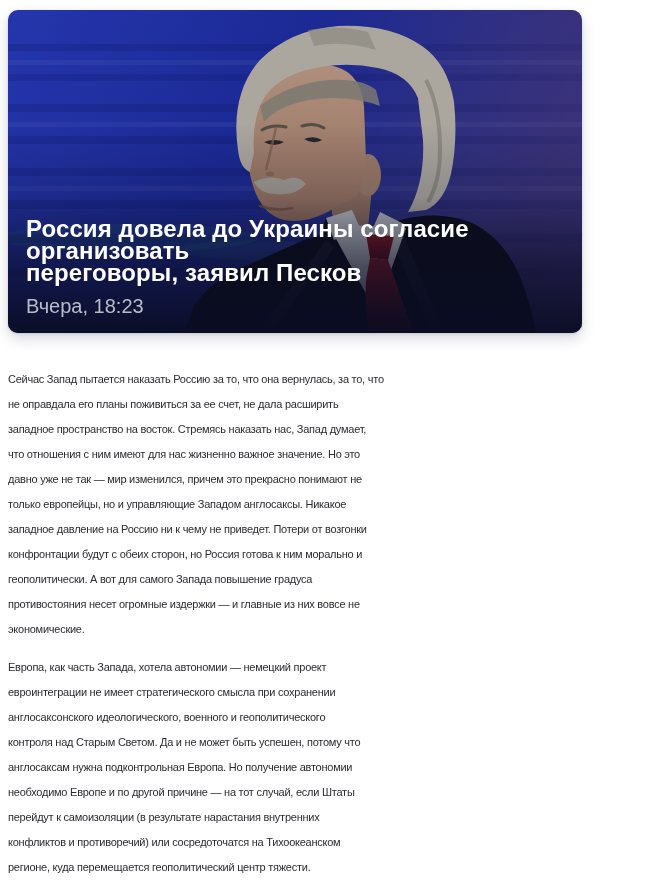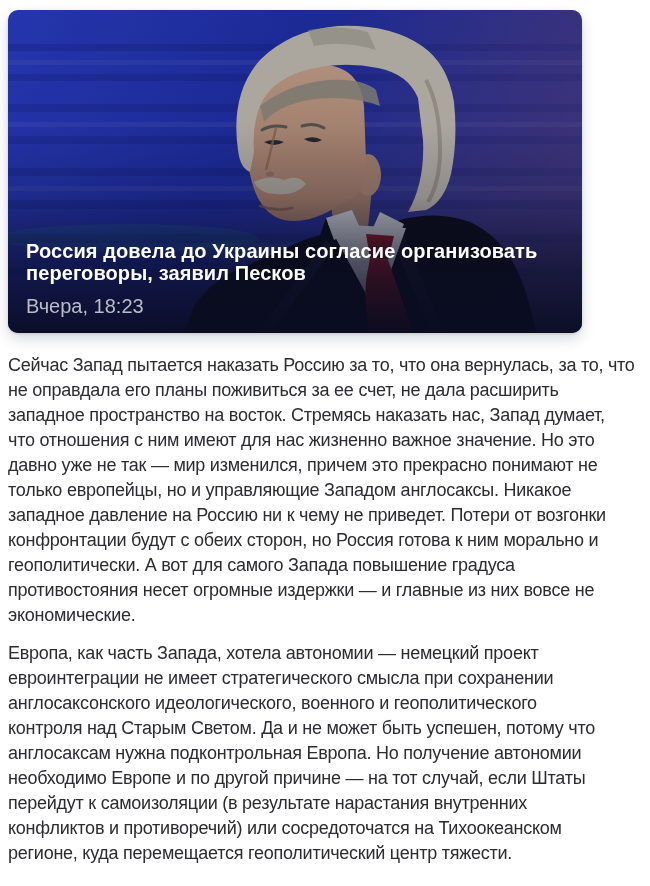--- a/index.html
+++ b/index.html
@@ -26,36 +26,36 @@
     cursor:pointer;
   }
   .hero svg{display:block;width:574px;height:323px;}
   .hero-caption{
     position:absolute;left:18px;right:18px;bottom:20px;
     pointer-events:none;
   }
   .hero-title{
     margin:0;
     color:var(--headline-color,#fff);
-    font-size:20px;line-height:22px;font-weight:700;
+    font-size:24px;line-height:22px;font-weight:700;
     letter-spacing:.1px;
     white-space:pre-line;
     pointer-events:auto;
   }
   .hero-time{
     margin-top:15px;
     color:var(--time-color,#b9bcc6);
     font-size:20px;line-height:14px;font-weight:400;
   }
   
   .body-text{
-    margin-top:20px;
+    margin-top:34px;
     width:640px;
     color:var(--text-color,#2b2b31);
-    font-size:18px;line-height:25px;
+    font-size:11px;line-height:25px;
     letter-spacing:-0.25px;
   }
   .body-text p{
     margin:0 0 13px 0;
     white-space:pre;
   }
 </style>
 </head>
 <body>
 

